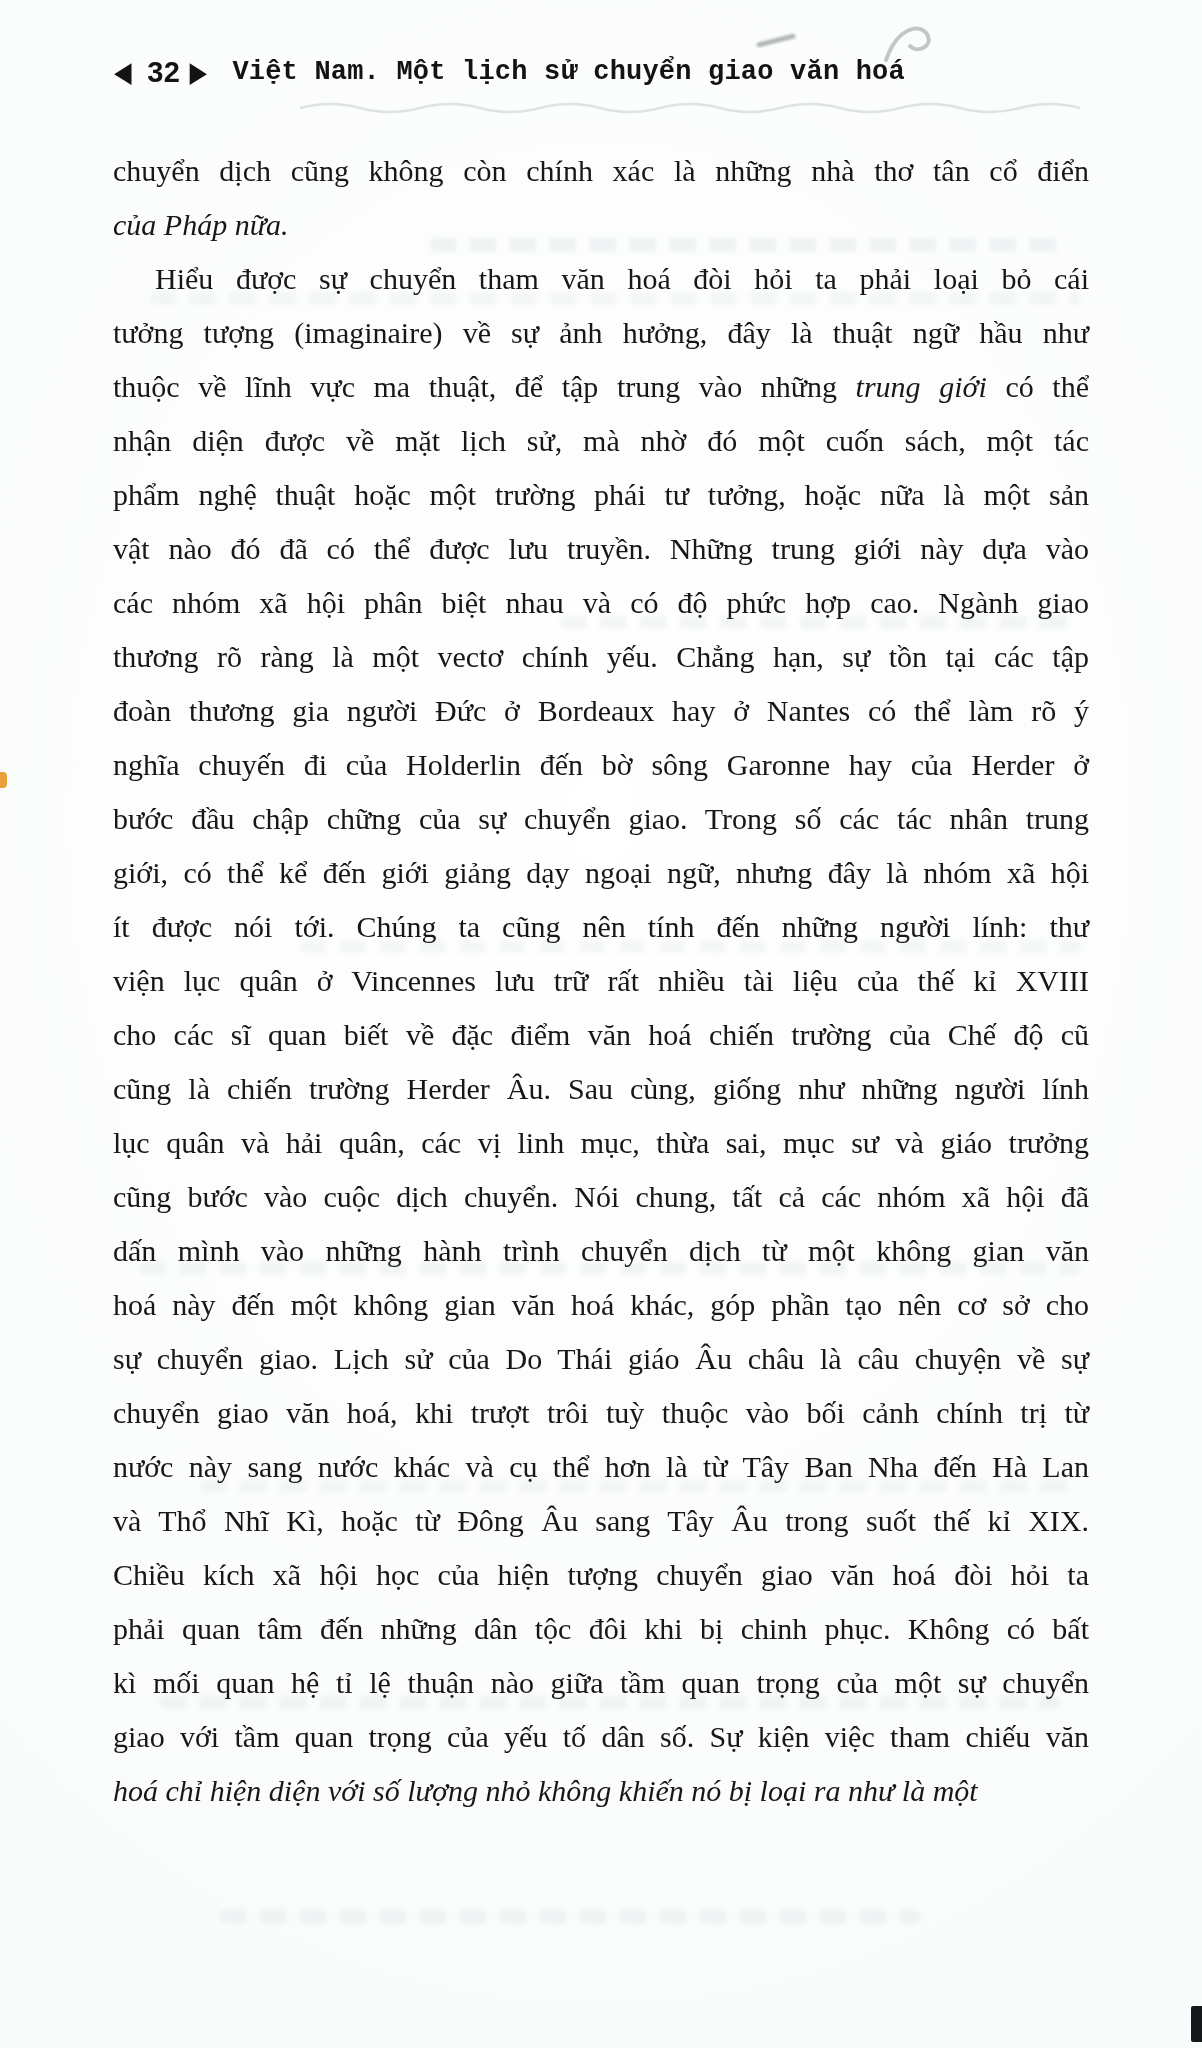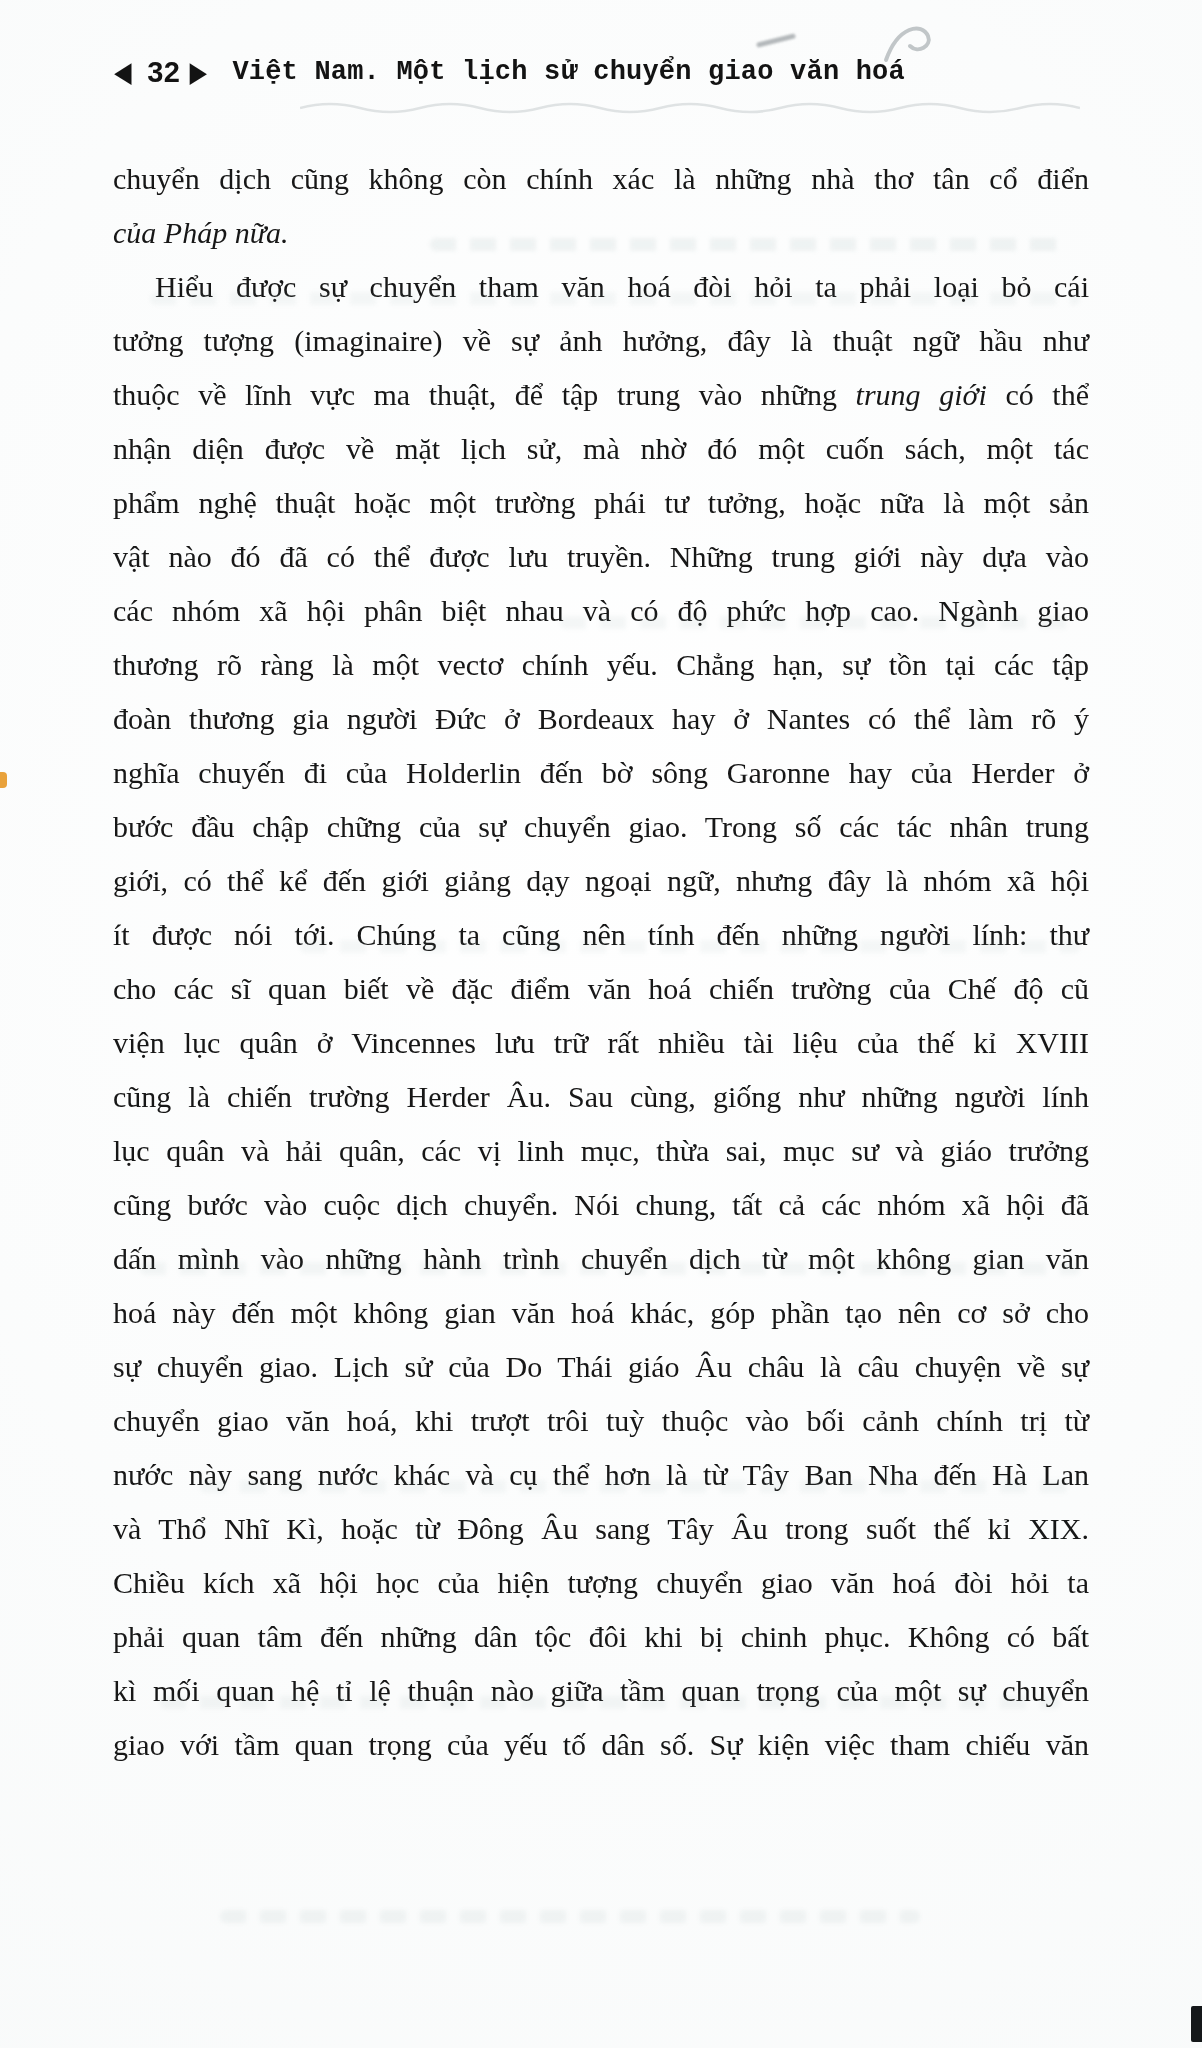--- a/index.html
+++ b/index.html
@@ -22,21 +22,21 @@
     font-weight:700;color:#131313;font-size:27px;line-height:40px;
     display:flex;align-items:center;white-space:nowrap;
     letter-spacing:.2px;
   }
   .header .arrow{font-size:21px;line-height:40px;transform:scaleY(1.25);}
   .header .pageno{margin:0 10px 0 16px;font-size:29px;}
   .header .title{margin-left:26px;font-family:Liberation Mono, monospace;}
 
   
   .textblock{
-    position:absolute;left:113px;top:152px;width:976px;
+    position:absolute;left:113px;top:144px;width:976px;
     font-size:30px;line-height:54px;color:#171717;
     text-rendering:optimizeLegibility;
   }
   .bline{
     text-align:justify;
     text-align-last:justify;
     height:54px;white-space:nowrap;
   }
   .bline.lastline{text-align-last:left;font-style:italic;}
   .indent{text-indent:42px;}
@@ -91,35 +91,36 @@
       <div class="bline">nhận diện được về mặt lịch sử, mà nhờ đó một cuốn sách, một tác</div>
       <div class="bline">phẩm nghệ thuật hoặc một trường phái tư tưởng, hoặc nữa là một sản</div>
       <div class="bline">vật nào đó đã có thể được lưu truyền. Những trung giới này dựa vào</div>
       <div class="bline">các nhóm xã hội phân biệt nhau và có độ phức hợp cao. Ngành giao</div>
       <div class="bline">thương rõ ràng là một vectơ chính yếu. Chẳng hạn, sự tồn tại các tập</div>
       <div class="bline">đoàn thương gia người Đức ở Bordeaux hay ở Nantes có thể làm rõ ý</div>
       <div class="bline">nghĩa chuyến đi của Holderlin đến bờ sông Garonne hay của Herder ở</div>
       <div class="bline">bước đầu chập chững của sự chuyển giao. Trong số các tác nhân trung</div>
       <div class="bline">giới, có thể kể đến giới giảng dạy ngoại ngữ, nhưng đây là nhóm xã hội</div>
       <div class="bline">ít được nói tới. Chúng ta cũng nên tính đến những người lính: thư</div>
+      <div class="bline">viện lục quân ở Vincennes lưu trữ rất nhiều tài liệu của thế kỉ XVIII</div>
       <div class="bline">cho các sĩ quan biết về đặc điểm văn hoá chiến trường của Chế độ cũ</div>
-      <div class="bline">viện lục quân ở Vincennes lưu trữ rất nhiều tài liệu của thế kỉ XVIII</div>
       <div class="bline">cũng là chiến trường Herder Âu. Sau cùng, giống như những người lính</div>
       <div class="bline">lục quân và hải quân, các vị linh mục, thừa sai, mục sư và giáo trưởng</div>
       <div class="bline">cũng bước vào cuộc dịch chuyển. Nói chung, tất cả các nhóm xã hội đã</div>
       <div class="bline">dấn mình vào những hành trình chuyển dịch từ một không gian văn</div>
       <div class="bline">hoá này đến một không gian văn hoá khác, góp phần tạo nên cơ sở cho</div>
       <div class="bline">sự chuyển giao. Lịch sử của Do Thái giáo Âu châu là câu chuyện về sự</div>
       <div class="bline">chuyển giao văn hoá, khi trượt trôi tuỳ thuộc vào bối cảnh chính trị từ</div>
       <div class="bline">nước này sang nước khác và cụ thể hơn là từ Tây Ban Nha đến Hà Lan</div>
       <div class="bline">và Thổ Nhĩ Kì, hoặc từ Đông Âu sang Tây Âu trong suốt thế kỉ XIX.</div>
       <div class="bline">Chiều kích xã hội học của hiện tượng chuyển giao văn hoá đòi hỏi ta</div>
       <div class="bline">phải quan tâm đến những dân tộc đôi khi bị chinh phục. Không có bất</div>
       <div class="bline">kì mối quan hệ tỉ lệ thuận nào giữa tầm quan trọng của một sự chuyển</div>
       <div class="bline">giao với tầm quan trọng của yếu tố dân số. Sự kiện việc tham chiếu văn</div>
+      <div class="bline lastline">hoá chỉ hiện diện với số lượng nhỏ không khiến nó bị loại ra như là một</div>
     </div>
   </div>
 
   <div class="bleed" style="left:430px;top:238px;width:640px;"></div>
   <div class="bleed" style="left:150px;top:292px;width:930px;opacity:.35;"></div>
   <div class="bleed" style="left:560px;top:616px;width:520px;opacity:.4;"></div>
   <div class="bleed" style="left:300px;top:940px;width:780px;opacity:.35;"></div>
   <div class="bleed" style="left:140px;top:1262px;width:940px;opacity:.4;"></div>
   <div class="bleed" style="left:200px;top:1480px;width:880px;opacity:.35;"></div>
   <div class="bleed" style="left:160px;top:1696px;width:900px;opacity:.4;"></div>

